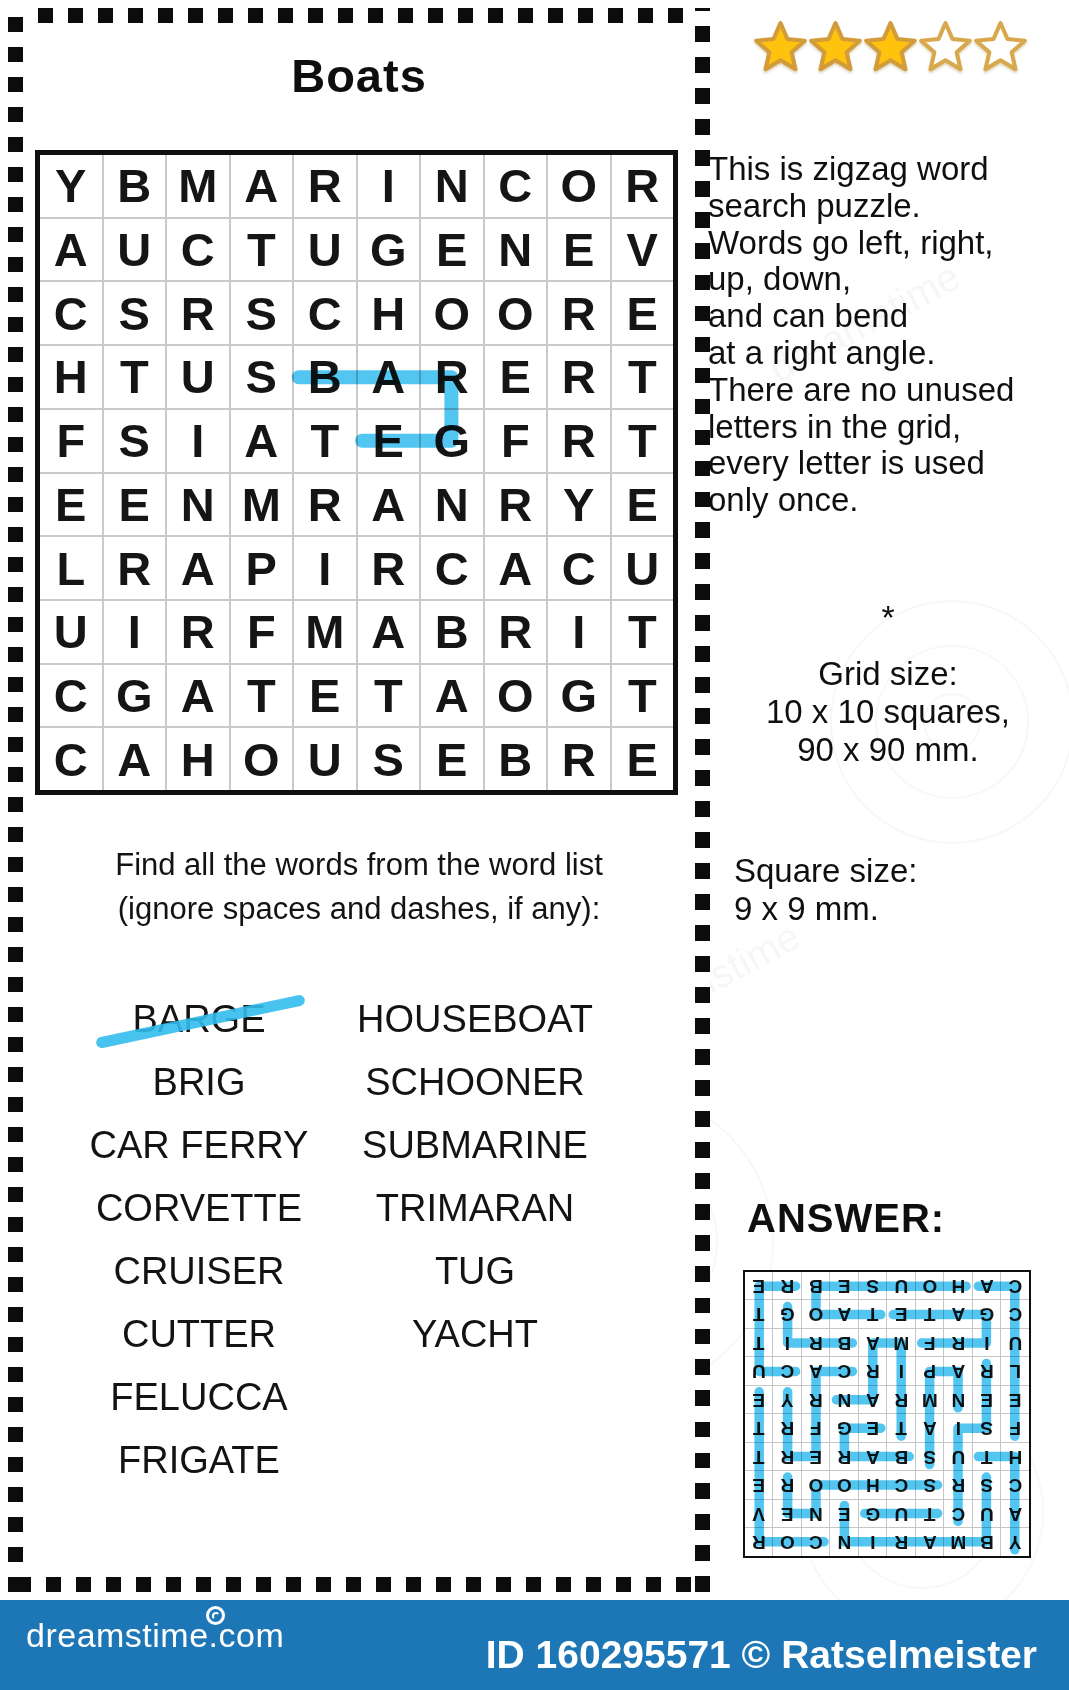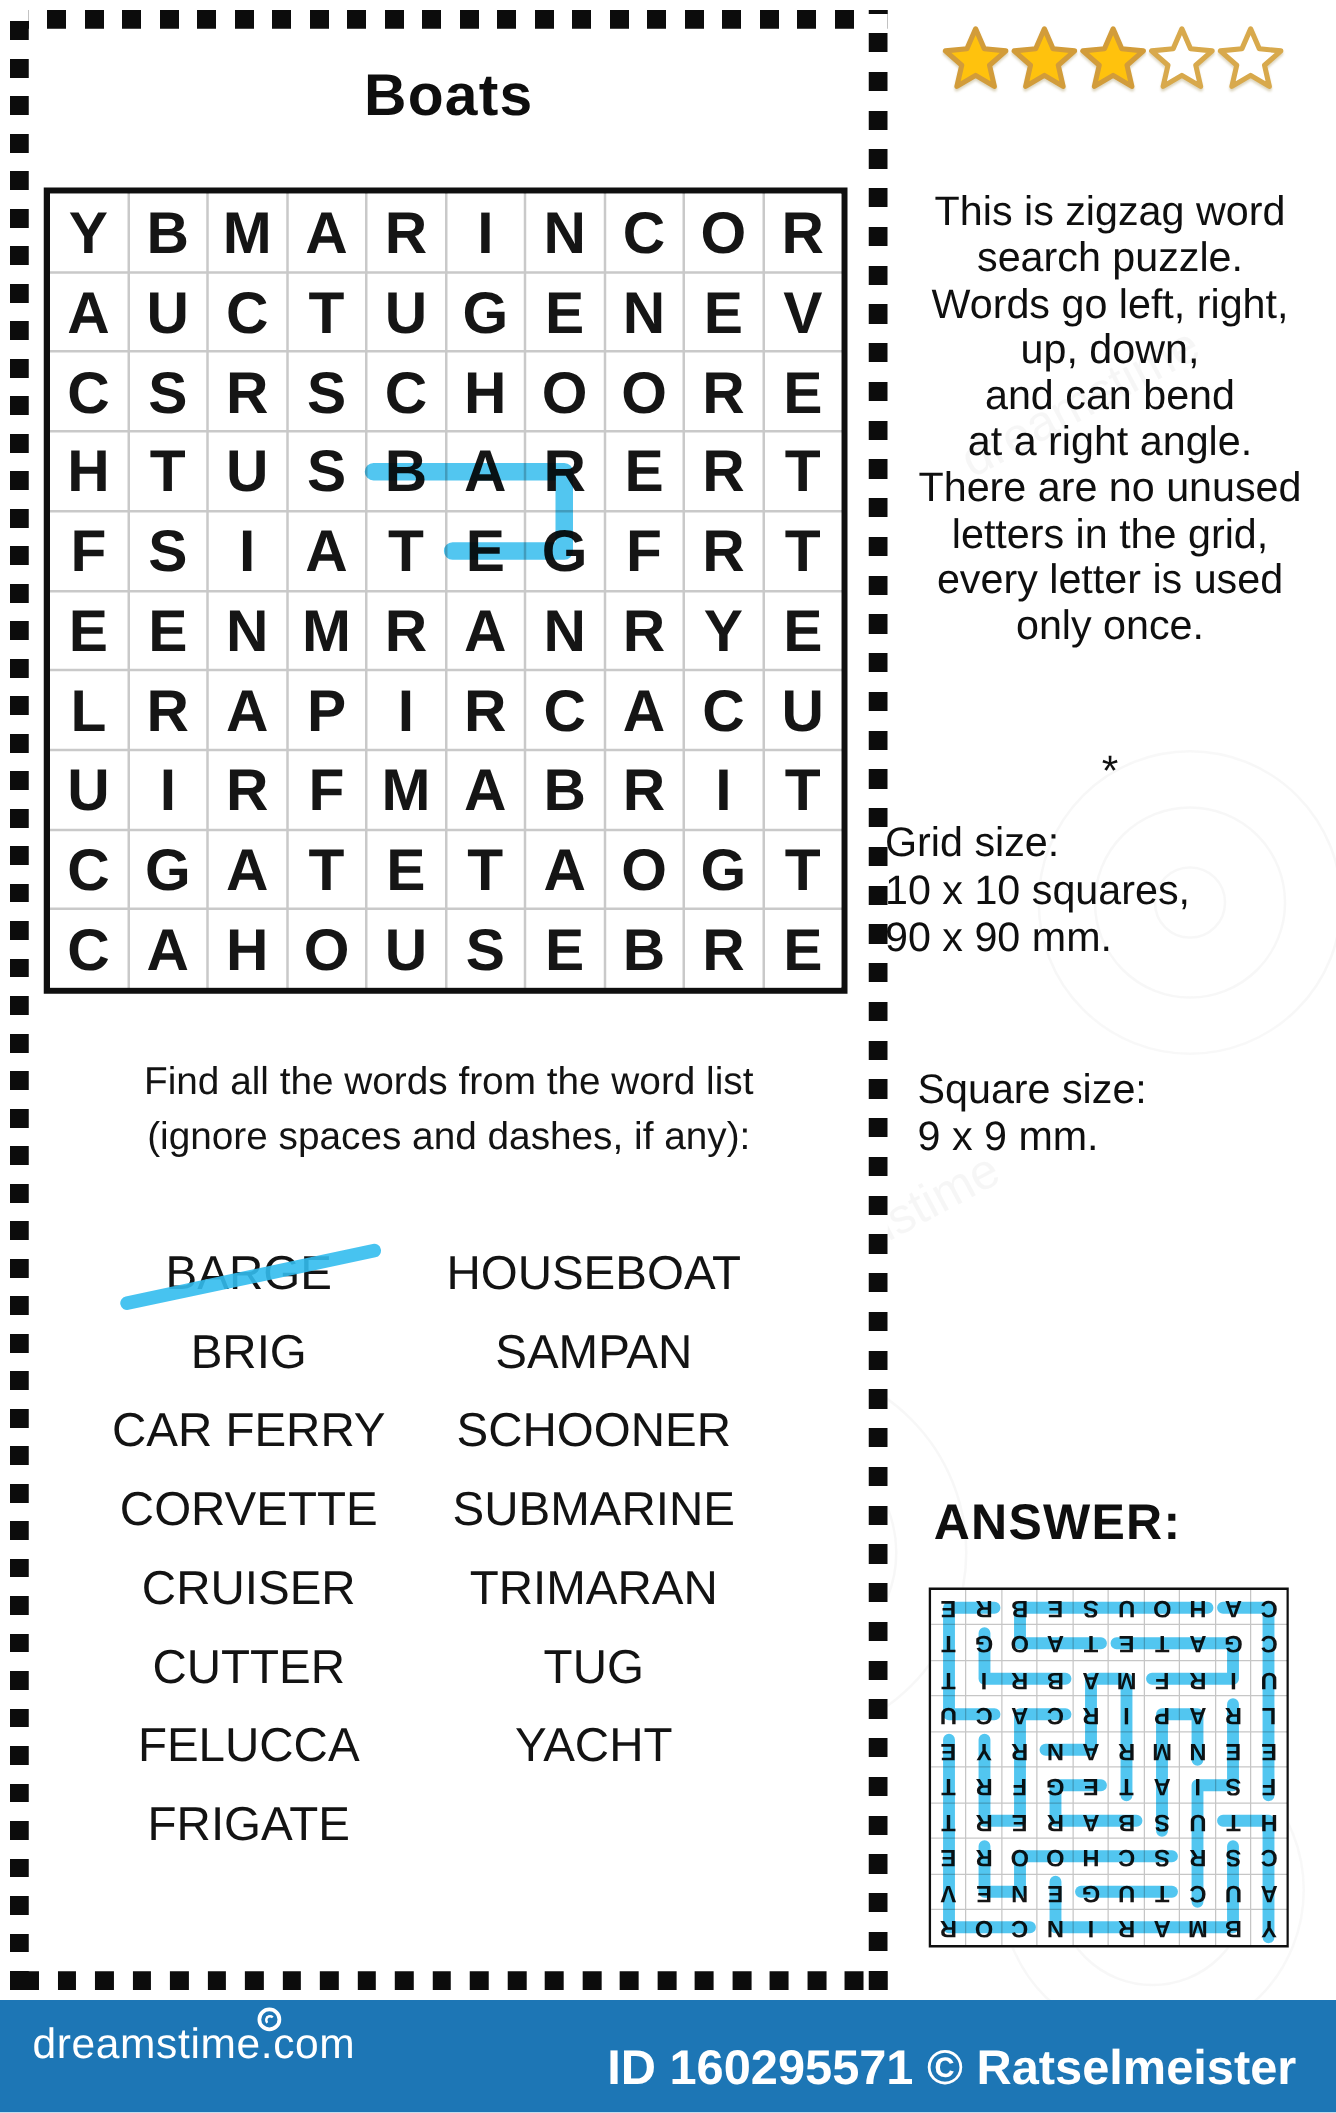--- a/index.html
+++ b/index.html
@@ -42,24 +42,24 @@
   .word .strike{position:absolute;left:17%;top:44%;width:67%;height:11px;
     background:#33bcee;border-radius:6px;transform:rotate(-12deg);opacity:.9;}
 
   
   .stars{position:absolute;left:712px;top:20px;width:356px;display:flex;justify-content:center;}
   .star{width:53px;height:53px;margin:0 1px;filter:drop-shadow(0 2px 1px rgba(120,90,0,.25));}
   .star polygon{stroke-width:4;stroke-linejoin:round;}
   .star.filled polygon{fill:#ffc20d;stroke:#d29c3a;}
   .star.empty polygon{fill:#ffffff;stroke:#d8a94c;}
 
-  .info{position:absolute;left:708px;top:151px;width:360px;text-align:center;
+  .info{position:absolute;left:708px;top:151px;width:360px;
     font-size:33px;line-height:36.8px;color:#0f0f0f;}
   .sep{position:absolute;left:708px;top:598px;width:360px;text-align:center;font-size:34px;color:#0f0f0f;}
-  .gsize{position:absolute;left:708px;top:655px;width:360px;text-align:left;
+  .gsize{position:absolute;left:708px;top:655px;width:360px;text-align:center;
     font-size:33px;line-height:38px;color:#0f0f0f;}
   .ssize{position:absolute;left:734px;top:852px;width:360px;text-align:left;
     font-size:33px;line-height:38px;color:#0f0f0f;}
   .alabel{position:absolute;left:747px;top:1196px;font-size:40px;letter-spacing:1px;color:#0f0f0f;font-weight:bold;}
 
   
   .footer{position:absolute;left:0;top:1600px;width:1069px;height:90px;}
   .brand{position:absolute;left:26px;top:1616px;font-size:34px;color:#ffffff;letter-spacing:0.5px;}
   .spiral{position:absolute;left:206px;top:1606px;width:13px;height:13px;border:3px solid #fff;border-radius:50%;}
   .spiral::after{content:"";position:absolute;left:3px;top:3px;width:4px;height:4px;
@@ -213,21 +213,20 @@
     <div class="word"><span>BRIG</span></div>
     <div class="word"><span>CAR FERRY</span></div>
     <div class="word"><span>CORVETTE</span></div>
     <div class="word"><span>CRUISER</span></div>
     <div class="word"><span>CUTTER</span></div>
     <div class="word"><span>FELUCCA</span></div>
     <div class="word"><span>FRIGATE</span></div>
   </div>
 <div class="wcol c2">
     <div class="word"><span>HOUSEBOAT</span></div>
-    <div class="word"><span>SAMPAN</span></div>
     <div class="word"><span>SCHOONER</span></div>
     <div class="word"><span>SUBMARINE</span></div>
     <div class="word"><span>TRIMARAN</span></div>
     <div class="word"><span>TUG</span></div>
     <div class="word"><span>YACHT</span></div>
   </div>
 
 <div class="stars">
     <svg viewBox="0 0 52 52" class="star filled">
       <polygon points="26,3 32.8,18.7 49.8,20.3 36.9,31.6 40.7,48.2 26,39.5 11.3,48.2 15.1,31.6 2.2,20.3 19.2,18.7"></polygon>

